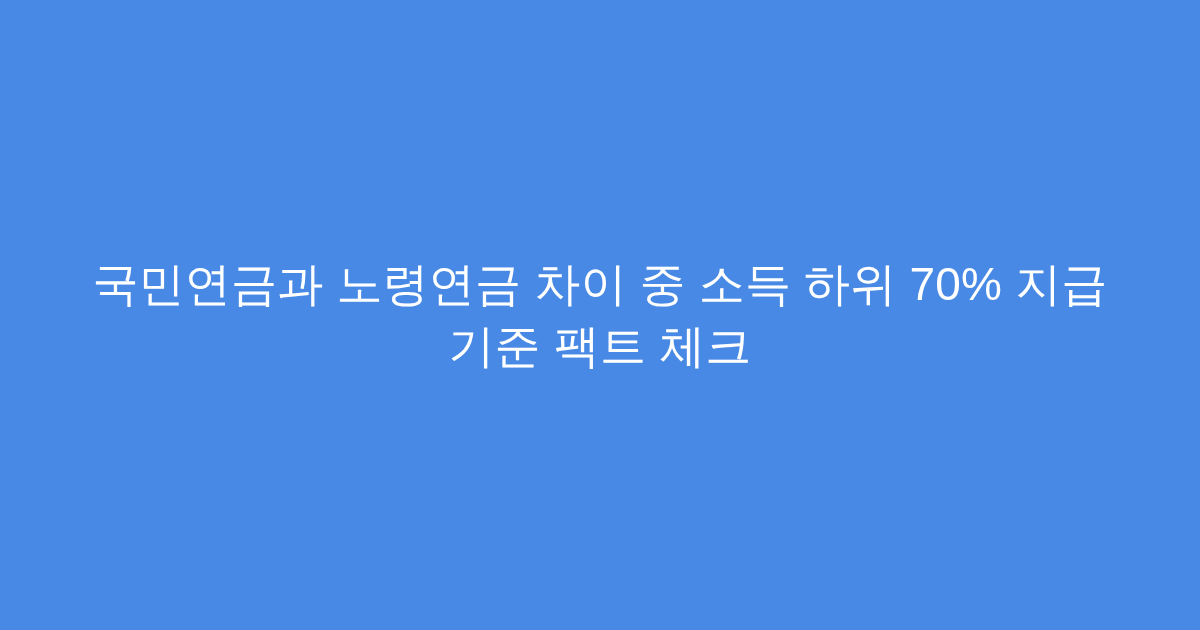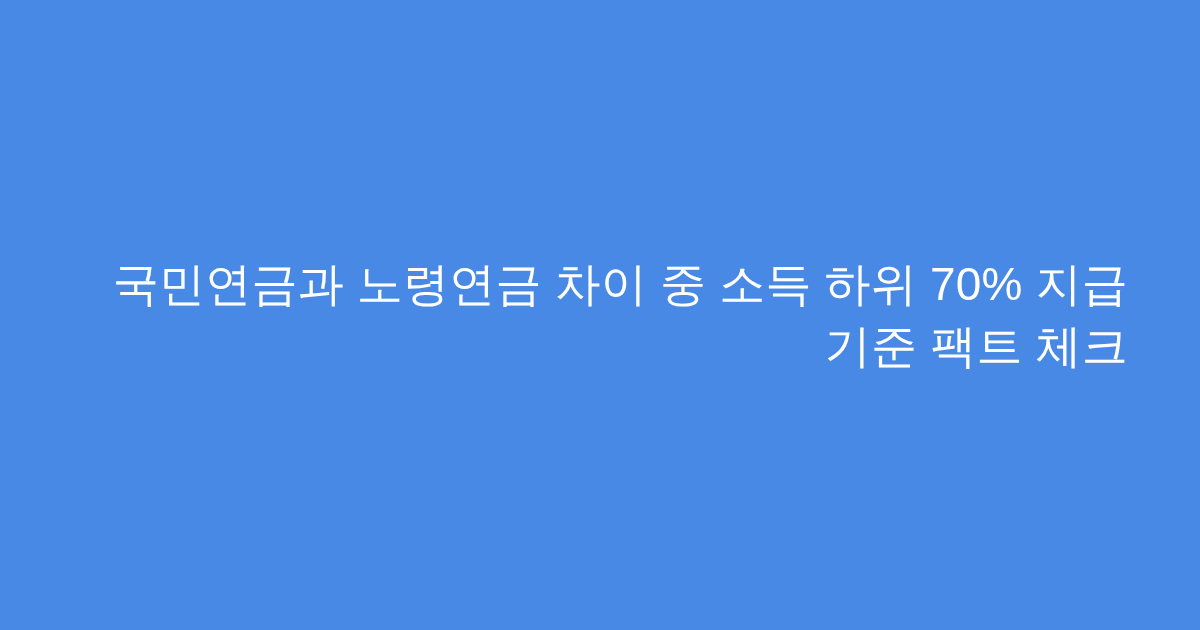--- a/index.html
+++ b/index.html
@@ -24,21 +24,21 @@
     display: flex;
     align-items: center;
     justify-content: center;
     padding: 0 72px;
   }
 
   .og-title {
     margin: 0;
     width: 100%;
     max-width: 1056px;
-    text-align: right;
+    text-align: center;
     color: #ffffff;
     font-family: "Liberation Sans", "DejaVu Sans", sans-serif;
     font-size: 46px;
     font-weight: 400;
     line-height: 62px;
     letter-spacing: 0.2px;
     word-break: keep-all;
     white-space: normal;
   }
 </style>

